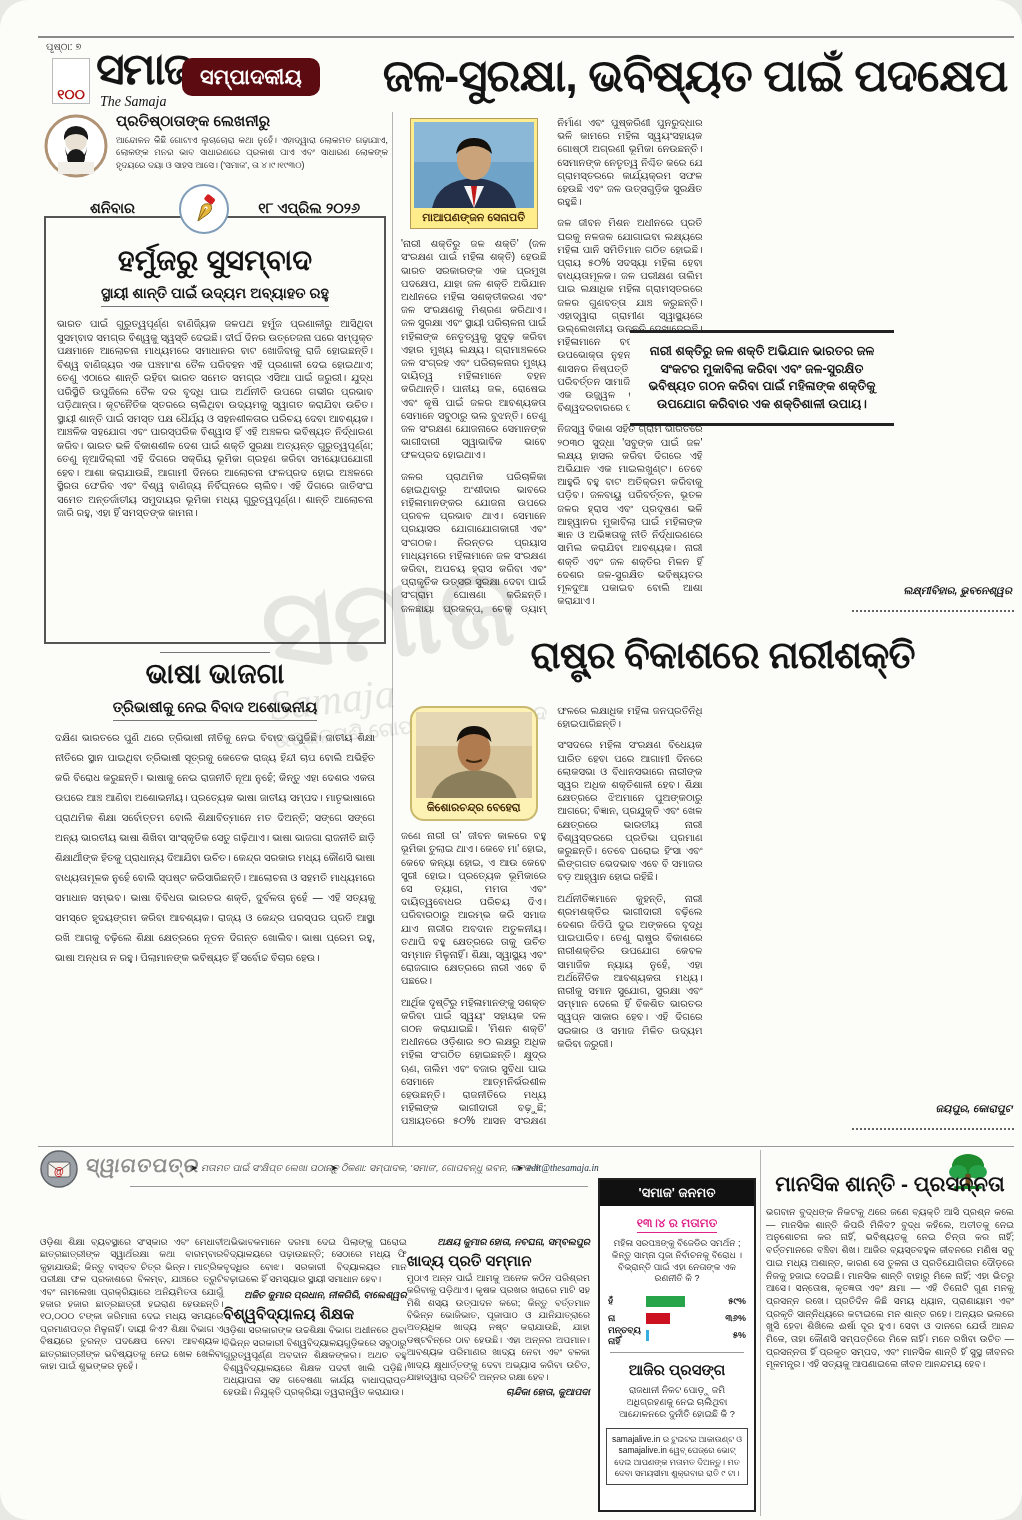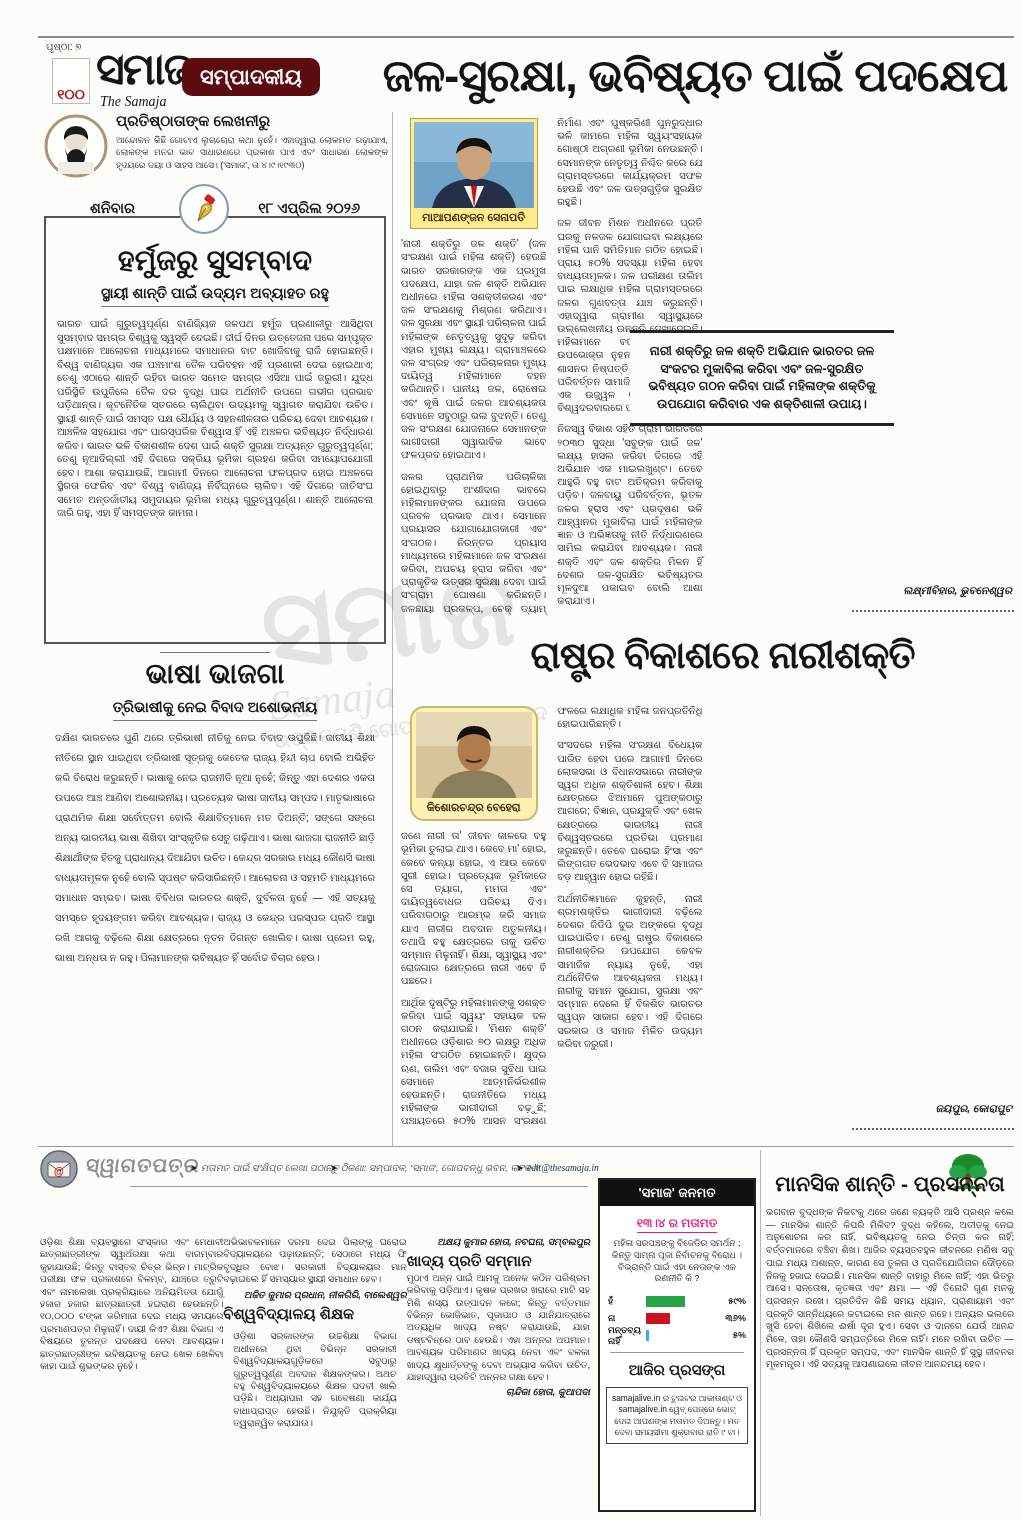--- a/index.html
+++ b/index.html
@@ -1,17 +1,17 @@
 <!DOCTYPE html>
 <html><head>
 <meta charset="utf-8">
 <style>
   html,body{margin:0;padding:0;background:#e8e8e4;}
   #page{position:relative;width:1022px;height:1520px;margin:0 auto;background:#fcfcf9;
-        font-family:"Liberation Sans","DejaVu Sans",sans-serif;color:#141414;overflow:hidden;}
+        font-family:"Liberation Sans","DejaVu Sans",sans-serif;color:#141414;overflow:hidden;border-radius:28px;}
   .abs{position:absolute;}
   
   .top-rule{left:38px;top:36px;width:976px;border-top:2px solid #8a8a8a;}
   .page-label{left:46px;top:41px;font-size:10px;color:#333;}
   .badge100{left:52px;top:58px;width:36px;height:44px;background:#fff;border:1px solid #bbb;
             display:flex;align-items:flex-end;justify-content:center;font-size:14px;font-weight:bold;color:#b11212;}
   .logo-odia{left:96px;top:44px;font-size:44px;font-weight:800;letter-spacing:-2px;
              font-family:"Liberation Serif","DejaVu Serif",serif;}
   .logo-script{left:100px;top:94px;font-size:14px;font-style:italic;font-family:"Liberation Serif",serif;}
   .edit-badge{left:182px;top:58px;background:#5c0b10;color:#fff;border-radius:10px;
@@ -230,21 +230,21 @@
 
 
   <div class="abs let-cols">
     <div class="let-col">
       <p style="margin:0;">ଓଡ଼ିଶା ଶିକ୍ଷା ବ୍ୟବସ୍ଥାରେ ସଂସ୍କାର ଏବଂ ମେଧାବୀ ଛାତ୍ରଛାତ୍ରୀଙ୍କ ସ୍ୱାର୍ଥରକ୍ଷା କଥା ବାରମ୍ବାର କୁହାଯାଉଛି; କିନ୍ତୁ ବାସ୍ତବ ଚିତ୍ର ଭିନ୍ନ। ମାଟ୍ରିକ ପରୀକ୍ଷା ଫଳ ପ୍ରକାଶରେ ବିଳମ୍ବ, ଯାଞ୍ଚରେ ତ୍ରୁଟି ଏବଂ ନାମଲେଖା ପ୍ରକ୍ରିୟାରେ ଅନିୟମିତତା ଯୋଗୁଁ ହଜାର ହଜାର ଛାତ୍ରଛାତ୍ରୀ ହଇରାଣ ହେଉଛନ୍ତି। ୧୦,୦୦୦ ଟଙ୍କା ଜରିମାନା ଦେଇ ମଧ୍ୟ ସମୟରେ ପ୍ରମାଣପତ୍ର ମିଳୁନାହିଁ। ଦାୟୀ କିଏ? ଶିକ୍ଷା ବିଭାଗ ଏ ବିଷୟରେ ତୁରନ୍ତ ପଦକ୍ଷେପ ନେବା ଆବଶ୍ୟକ। ଛାତ୍ରଛାତ୍ରୀଙ୍କ ଭବିଷ୍ୟତକୁ ନେଇ ଖେଳ ଖେଳିବା କାହା ପାଇଁ ଶୁଭଙ୍କର ନୁହେଁ।</p>
     </div>
     <div class="let-col">
       <p style="margin:0;">ଅଭିଭାବକମାନେ ଦରମା ଦେଇ ପିଲାଙ୍କୁ ଘରୋଇ ବିଦ୍ୟାଳୟରେ ପଢ଼ାଉଛନ୍ତି; ସେଠାରେ ମଧ୍ୟ ଫି ବୃଦ୍ଧିର ବୋଝ। ସରକାରୀ ବିଦ୍ୟାଳୟର ମାନ ବଢ଼ାଇଲେ ହିଁ ସମସ୍ୟାର ସ୍ଥାୟୀ ସମାଧାନ ହେବ।</p>
       <div class="let-sign">ଅଜିତ କୁମାର ପ୍ରଧାନ, ନୀଳଗିରି, ବାଲେଶ୍ୱର</div>
       <h3 class="let-sub">ବିଶ୍ୱବିଦ୍ୟାଳୟ ଶିକ୍ଷକ</h3>
-      <p style="margin:10px;">ଓଡ଼ିଶା ସରକାରଙ୍କ ଉଚ୍ଚଶିକ୍ଷା ବିଭାଗ ଅଧୀନରେ ଥିବା ବିଭିନ୍ନ ସରକାରୀ ବିଶ୍ୱବିଦ୍ୟାଳୟଗୁଡ଼ିକରେ ସବୁଠାରୁ ଗୁରୁତ୍ୱପୂର୍ଣ୍ଣ ଅବଦାନ ଶିକ୍ଷକଙ୍କର। ଅଥଚ ବହୁ ବିଶ୍ୱବିଦ୍ୟାଳୟରେ ଶିକ୍ଷକ ପଦବୀ ଖାଲି ପଡ଼ିଛି। ଅଧ୍ୟାପନା ସହ ଗବେଷଣା କାର୍ଯ୍ୟ ବାଧାପ୍ରାପ୍ତ ହେଉଛି। ନିଯୁକ୍ତି ପ୍ରକ୍ରିୟା ତ୍ୱରାନ୍ୱିତ କରାଯାଉ।</p>
+      <p style="margin:0;">ଓଡ଼ିଶା ସରକାରଙ୍କ ଉଚ୍ଚଶିକ୍ଷା ବିଭାଗ ଅଧୀନରେ ଥିବା ବିଭିନ୍ନ ସରକାରୀ ବିଶ୍ୱବିଦ୍ୟାଳୟଗୁଡ଼ିକରେ ସବୁଠାରୁ ଗୁରୁତ୍ୱପୂର୍ଣ୍ଣ ଅବଦାନ ଶିକ୍ଷକଙ୍କର। ଅଥଚ ବହୁ ବିଶ୍ୱବିଦ୍ୟାଳୟରେ ଶିକ୍ଷକ ପଦବୀ ଖାଲି ପଡ଼ିଛି। ଅଧ୍ୟାପନା ସହ ଗବେଷଣା କାର୍ଯ୍ୟ ବାଧାପ୍ରାପ୍ତ ହେଉଛି। ନିଯୁକ୍ତି ପ୍ରକ୍ରିୟା ତ୍ୱରାନ୍ୱିତ କରାଯାଉ।</p>
     </div>
     <div class="let-col">
       <div class="let-sign" style="margin-top:0;">ଅକ୍ଷୟ କୁମାର ହୋତା, ନବଘନା, ସମ୍ବଲପୁର</div>
       <h3 class="let-sub">ଖାଦ୍ୟ ପ୍ରତି ସମ୍ମାନ</h3>
       <p style="margin:0;">ମୁଠାଏ ଅନ୍ନ ପାଇଁ ଆମକୁ ଅନେକ କଠିନ ପରିଶ୍ରମ କରିବାକୁ ପଡ଼ିଥାଏ। କୃଷକ ପ୍ରଖର ଖରାରେ ମାଟି ସହ ମିଶି ଶସ୍ୟ ଉତ୍ପାଦନ କରେ; କିନ୍ତୁ ବର୍ତ୍ତମାନ ବିଭିନ୍ନ ଭୋଜିଭାତ, ପୂଜାପାଠ ଓ ଯାନିଯାତ୍ରାରେ ଅତ୍ୟଧିକ ଖାଦ୍ୟ ନଷ୍ଟ କରାଯାଉଛି, ଯାହା ଡଷ୍ଟବିନ୍‌ରେ ଠାବ ହେଉଛି। ଏହା ଅନ୍ନର ଅପମାନ। ଆବଶ୍ୟକ ପରିମାଣର ଖାଦ୍ୟ ନେବା ଏବଂ ବଳକା ଖାଦ୍ୟ କ୍ଷୁଧାର୍ତ୍ତଙ୍କୁ ଦେବା ଅଭ୍ୟାସ କରିବା ଉଚିତ, ଯାହାଦ୍ୱାରା ପ୍ରତିଟି ଅନ୍ନର ରକ୍ଷା ହେବ।</p>
       <div class="let-sign">ଚାନ୍ଦିକା ହୋତା, କୁଆପଦା</div>
     </div>
   </div>
 
   <div class="abs poll">
@@ -269,20 +269,21 @@
       <div class="poll-row">
         <span class="poll-lbl">ମନ୍ତବ୍ୟ ନାହିଁ</span>
         <span class="bar-track">
             <span class="bar bar-nc" style="display: block; width: 5%;"></span>
           </span>
         <span class="poll-pct">୫%</span>
       </div>
     </div>
     <div class="poll-div"></div>
     <div class="poll-today">ଆଜିର ପ୍ରସଙ୍ଗ</div>
+    <div class="poll-today-q">ରାଜଧାନୀ ନିକଟ ପୋଡ଼ୁ ଜମି ଅଧିଗ୍ରହଣକୁ ନେଇ ଚାଲିଥିବା ଆନ୍ଦୋଳନରେ ଦୁର୍ନୀତି ହୋଇଛି କି ?</div>
     <div class="poll-note">samajalive.in ର ଟୁଇଟର ଆକାଉଣ୍ଟ ଓ samajalive.in ୱେବ୍ ପେଜ୍‌ରେ ଭୋଟ୍ ଦେଇ ଆପଣଙ୍କ ମତାମତ ଦିଅନ୍ତୁ। ମତ ଦେବା ସମୟସୀମା ଶୁକ୍ରବାର ରାତି ୯ ଟା।</div>
   </div>
 
   <div class="abs vdiv2"></div>
 
   <span class="abs tree-icon">
     <svg width="44" height="42" viewBox="0 0 44 42">
       <ellipse cx="22" cy="16" rx="16" ry="12" fill="#1e8a2e"></ellipse>
       <ellipse cx="12" cy="22" rx="9" ry="7" fill="#27a34a"></ellipse>
       <ellipse cx="32" cy="22" rx="9" ry="7" fill="#27a34a"></ellipse>

